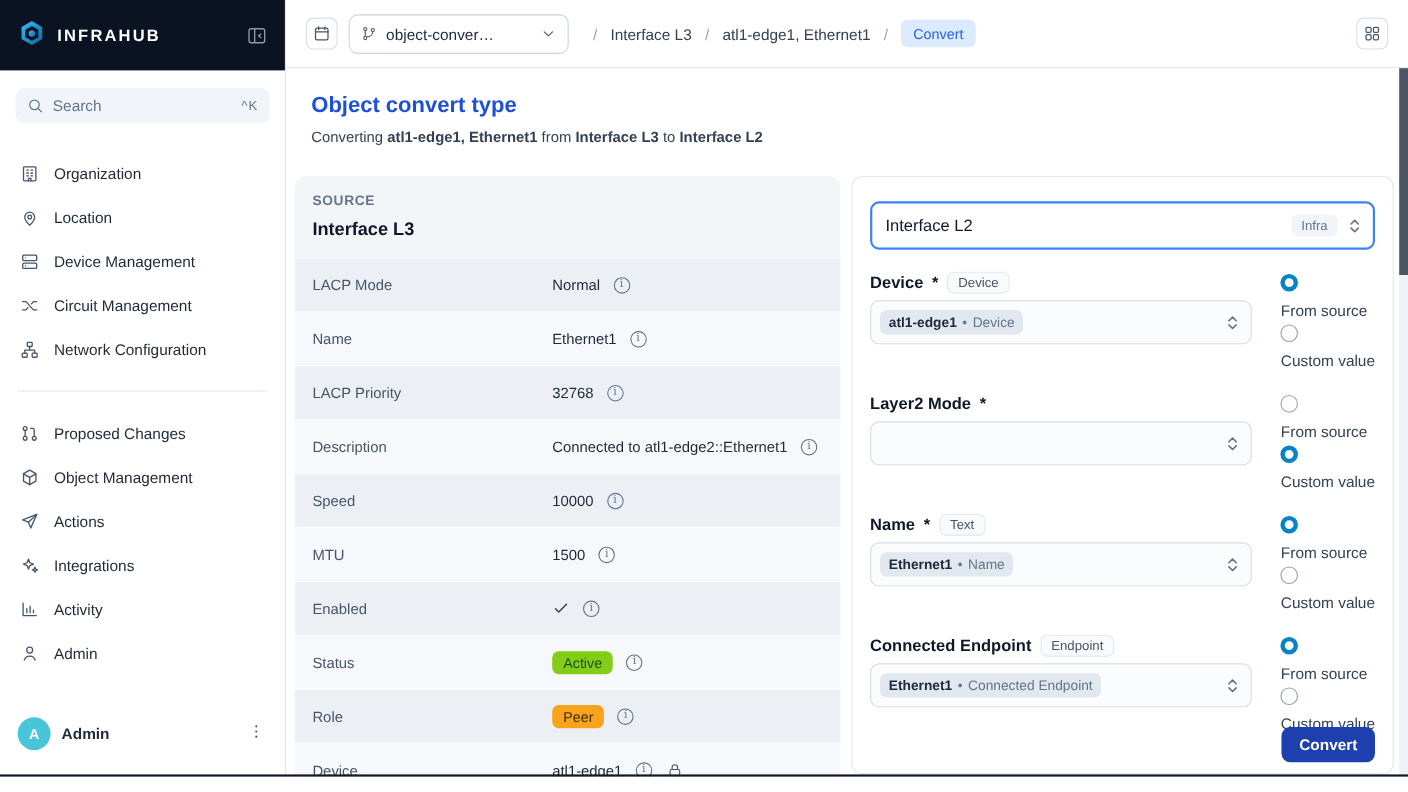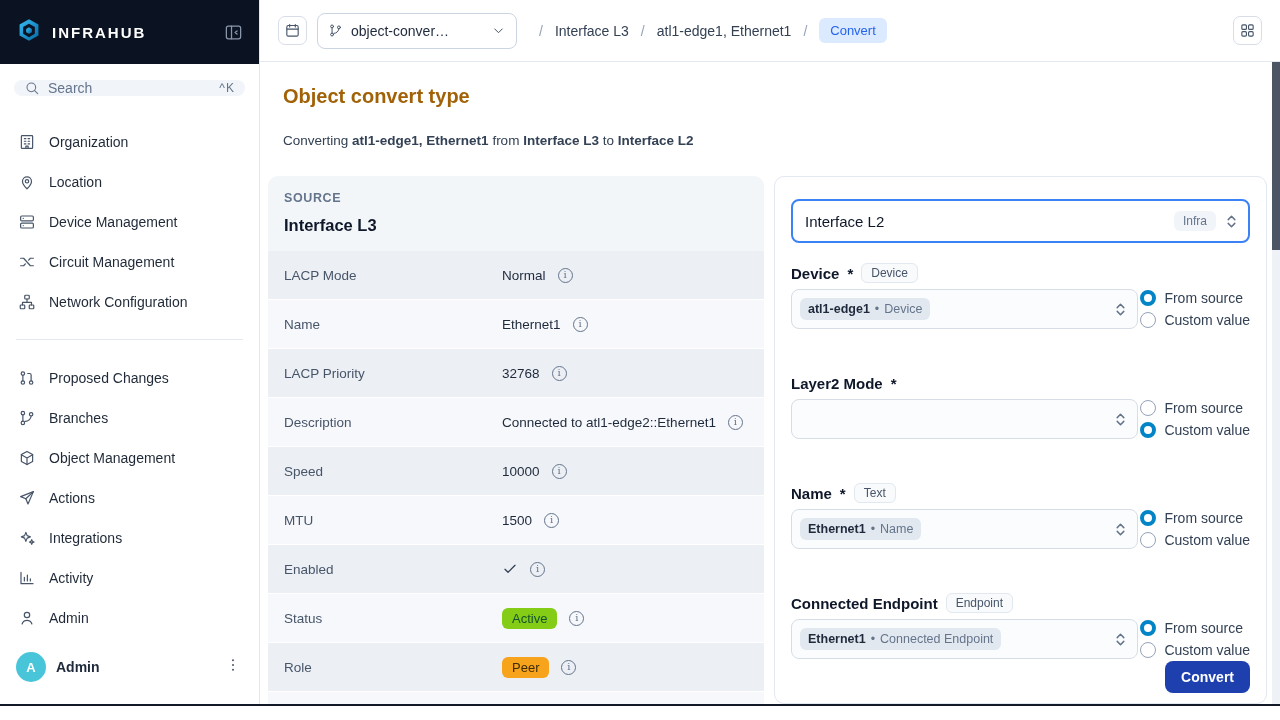--- a/index.html
+++ b/index.html
@@ -40,21 +40,21 @@
   .branch-name { font-size:14px; font-weight:500; color:#1e293b; flex:1; white-space:nowrap; overflow:hidden; }
   .branch-chevron { color:#475569; }
   .crumbs { display:flex; align-items:center; gap:12px; margin-left:12px; font-size:14px; color:#334155; }
   .crumb-sep { color:#94a3b8; }
   .crumb-link { cursor:pointer; }
   .crumb-pill { background:#dbeafe; color:#2563eb; padding:5px 11px; border-radius:6px; font-size:13px; font-weight:500; }
   .apps-btn { margin-left:auto; }
 
   .content { flex:1; min-height:0; display:flex; flex-direction:column; }
   .page-head { padding:22px 0 0 23px; }
-  .page-title { margin:0 0 24px; font-size:20px; font-weight:700; color:#a16207; line-height:24px; }
+  .page-title { margin:0 0 8px; font-size:20px; font-weight:700; color:#1d4ed8; line-height:24px; }
   .page-sub { font-size:13.5px; color:#334155; line-height:18px; }
   .page-sub b { font-weight:700; }
 
   .panels { flex:1; min-height:0; display:flex; gap:10px; padding:26px 13px 0 8px; align-items:stretch; }
 
   
   .panel-source { flex:0 0 496px; background:#f3f6f9; border-radius:10px 10px 0 0; overflow:hidden; display:flex; flex-direction:column; }
   .src-head { padding:14px 16px 15px; }
   .src-panel-label { font-size:12.5px; font-weight:600; letter-spacing:0.6px; color:#64748b; line-height:16px; }
   .src-title { margin-top:9px; font-size:16.5px; font-weight:700; color:#0f172a; line-height:21px; }
@@ -84,21 +84,21 @@
   .fg.first { margin-top:20px; }
   .field-label-row { height:20px; display:flex; align-items:center; gap:8px; }
   .field-label { font-size:15px; font-weight:700; color:#0f172a; }
   .req { font-size:15px; font-weight:700; color:#0f172a; }
   .kind-badge { border:1px solid #e2e8f0; background:#f8fafc; color:#475569; font-size:12px; padding:2px 9px; border-radius:6px; font-weight:500; }
   .field-row { margin-top:6px; height:40px; display:flex; align-items:center; justify-content:space-between; }
   .select { width:347px; height:40px; border:1px solid #d6dde6; border-radius:8px; background:#fbfcfd; display:flex; align-items:center; padding:0 9px 0 8px; cursor:pointer; }
   .chip { background:#e2e8f0; border-radius:6px; padding:4px 8px; font-size:12.5px; color:#64748b; display:inline-flex; align-items:center; gap:5px; white-space:nowrap; }
   .chip b { color:#1e293b; font-weight:700; }
   .radios { display:flex; flex-direction:column; gap:4px; }
-  .radio-opt { display:flex; align-items:center; gap:8px; font-size:14px; line-height:18px; color:#334155; cursor:pointer; white-space:nowrap; }
+  .radio-opt { display:flex; gap:8px; font-size:14px; line-height:18px; color:#334155; cursor:pointer; white-space:nowrap;flex-direction:column; }
   .radio { width:16px; height:16px; min-width:16px; border-radius:50%; border:1.5px solid #94a3b8; background:#fff; }
   .radio.checked { border:4.5px solid #0284c7; }
   .convert-row { margin-top:auto; display:flex; justify-content:flex-end; }
   .convert-btn { height:32px; padding:0 16px; background:#1e40af; color:#fff; border:none; border-radius:8px; font-size:14px; font-weight:600; font-family:inherit; cursor:pointer; }
 
   
   .scroll-track { position:absolute; right:0; top:62px; bottom:2px; width:8px; background:#eef1f5; z-index:30; }
   .scroll-thumb { position:absolute; top:0; right:0; width:8px; height:188px; background:#4b5563; cursor:pointer; }
 </style>
 </head>
@@ -203,32 +203,20 @@
               <circle cx="17.5" cy="18" r="2.3"></circle>
               <path d="M6.5 8.3v7.4"></path>
               <path d="M13 6h2.5a2 2 0 0 1 2 2v7.7"></path>
             </svg>
           </span>
         <span>Proposed Changes</span>
       </div>
       <div class="nav-item">
         <span class="nico">
             <svg class="ic" width="18" height="18" viewBox="0 0 24 24">
-              <circle cx="6.5" cy="5.5" r="2.3"></circle>
-              <circle cx="6.5" cy="18.5" r="2.3"></circle>
-              <circle cx="17.5" cy="7" r="2.3"></circle>
-              <path d="M6.5 7.8v8.4"></path>
-              <path d="M17.5 9.3a8 8 0 0 1-8 7.3"></path>
-            </svg>
-          </span>
-        <span>Branches</span>
-      </div>
-      <div class="nav-item">
-        <span class="nico">
-            <svg class="ic" width="18" height="18" viewBox="0 0 24 24">
               <path d="M12 3.2l7.5 4.2v9.2L12 20.8l-7.5-4.2V7.4L12 3.2z"></path>
               <path d="M12 12l7.5-4.2M12 12L4.5 7.8M12 12v8.8"></path>
             </svg>
           </span>
         <span>Object Management</span>
       </div>
       <div class="nav-item">
         <span class="nico">
             <svg class="ic" width="18" height="18" viewBox="0 0 24 24">
               <path d="M20.5 3.5L3.5 10.2l7 2.8 2.8 7 7.2-16.5z"></path>

